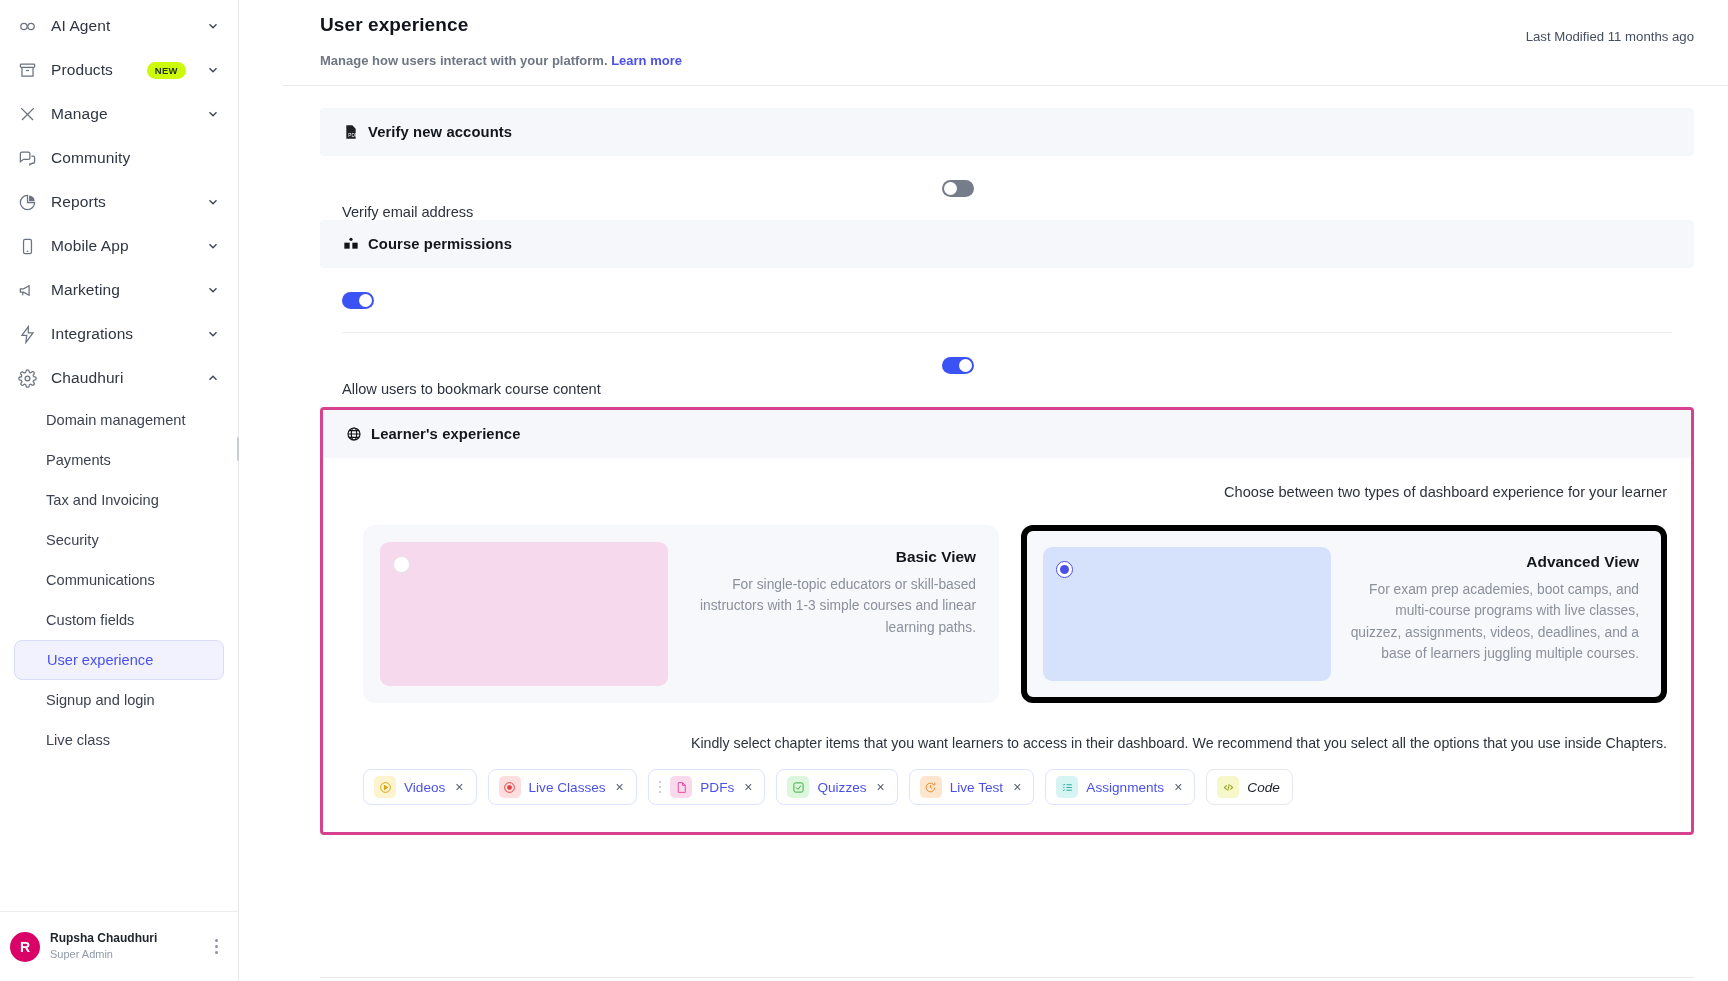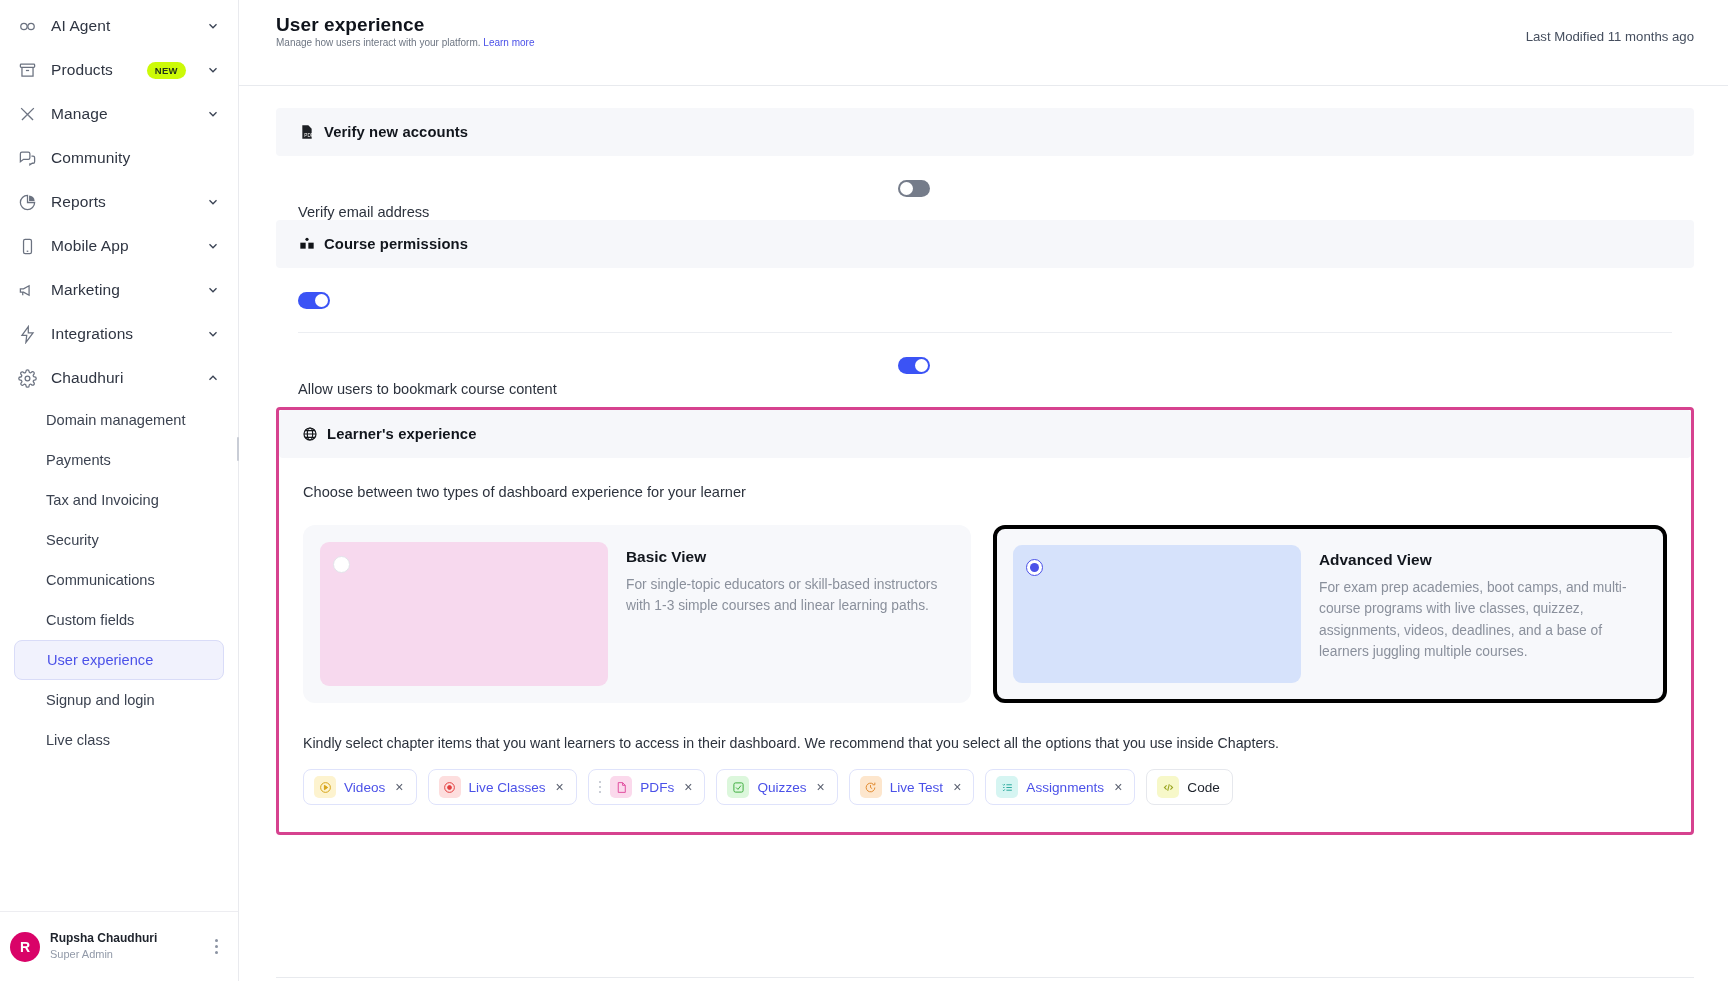--- a/index.html
+++ b/index.html
@@ -2,21 +2,21 @@
 <html><head>
 <meta charset="utf-8">
 <style>
   * { box-sizing: border-box; margin: 0; padding: 0; }
   html, body {
     width: 1728px; height: 981px;
     font-family: "Liberation Sans", sans-serif;
     background: #ffffff;
     overflow: hidden;
   }
-  .app { display: flex; width: 1728px; height: 981px; }
+  .app { display: flex; width: 1728px; height: 981px; gap: 44px; }
 
   
   .sidebar {
     width: 239px; height: 981px;
     background: #ffffff;
     border-right: 1px solid #e9eaee;
     display: flex; flex-direction: column;
     position: relative;
     flex: 0 0 239px;
   }
@@ -78,21 +78,21 @@
     width: 2px; height: 24px; background: #c9cdd6; border-radius: 1px;
   }
 
   
   .main { flex: 1; height: 981px; position: relative; background: #fff; overflow: hidden; }
   .page-header {
     height: 86px; border-bottom: 1px solid #e8eaee;
     padding: 14px 34px 0 37px; position: relative;
   }
   .page-title { font-size: 19px; font-weight: bold; color: #10141c; letter-spacing: .1px; }
-  .page-sub { font-size: 10px; color: #6e7683; margin-top: 1px; }
+  .page-sub { font-size: 13px; color: #6e7683; margin-top: 17px; font-weight: bold; }
   .page-sub a { color: #4b51e8; text-decoration: none; }
   .last-mod {
     position: absolute; right: 34px; top: 29px;
     font-size: 13.2px; color: #454e5e; text-align: center;
   }
 
   .content { padding: 22px 34px 0 37px; height: 895px; position: relative; }
 
   .card { background: #fff; }
   .section-head {
@@ -127,30 +127,30 @@
   
   .learner-wrap {
     border: 3px solid #d6428f;
     border-radius: 4px;
     margin-top: 10px;
     background: #fff;
     height: 428px;
     position: relative;
     overflow: hidden;
   }
-  .learner-body { padding: 26px 24px 0 24px; }
+  .learner-body { padding: 26px 24px 0 40px; text-align: right; }
   .choose-text { font-size: 14.6px; color: #2c323d; }
 
   .view-cards { display: flex; gap: 22px; margin-top: 25px; }
   .view-card {
     flex: 1; border-radius: 12px; background: #f7f8fb;
     border: 1px solid transparent;
     display: flex; padding: 16px; gap: 18px; height: 178px; cursor: pointer;
   }
-  .view-card.selected { border: 4px solid #000000; background: #f7f8fb; }
+  .view-card.selected { border: 6px solid #000000; background: #f7f8fb; }
   .thumb {
     width: 288px; flex: 0 0 288px; border-radius: 9px; position: relative;
   }
   .thumb.pink { background: #f7d9ee; }
   .thumb.blue { background: #d6e2fb; }
   .radio {
     position: absolute; left: 13px; top: 14px;
     width: 17px; height: 17px; border-radius: 50%;
     background: #fff; border: 1px solid #e2e4ea;
   }
@@ -174,21 +174,21 @@
   }
   .chip.plain { border: 1px solid #e6e8ed; }
   .chip .dots { display: flex; flex-direction: column; gap: 2.5px; margin-right: 1px; }
   .chip .dots i { width: 2.5px; height: 2.5px; border-radius: 50%; background: #b9bec9; display: block; }
   .chip-ico {
     width: 22px; height: 22px; border-radius: 5px;
     display: flex; align-items: center; justify-content: center; flex: 0 0 22px;
   }
   .chip-ico svg { width: 13px; height: 13px; display: block; }
   .chip-label { font-size: 13.6px; color: #4b51e8; }
-  .chip.plain .chip-label { color: #1d222b; }
+  .chip.plain .chip-label { color: #1d222b; font-style: italic; }
   .chip-x { font-size: 14px; color: #5a6070; line-height: 1; margin-left: 2px; }
 
   .bottom-edge {
     position: absolute; left: 37px; right: 34px; bottom: 0; height: 4px;
     border-top: 1px solid #e8eaee;
   }
 </style>
 </head>
 <body>
 

